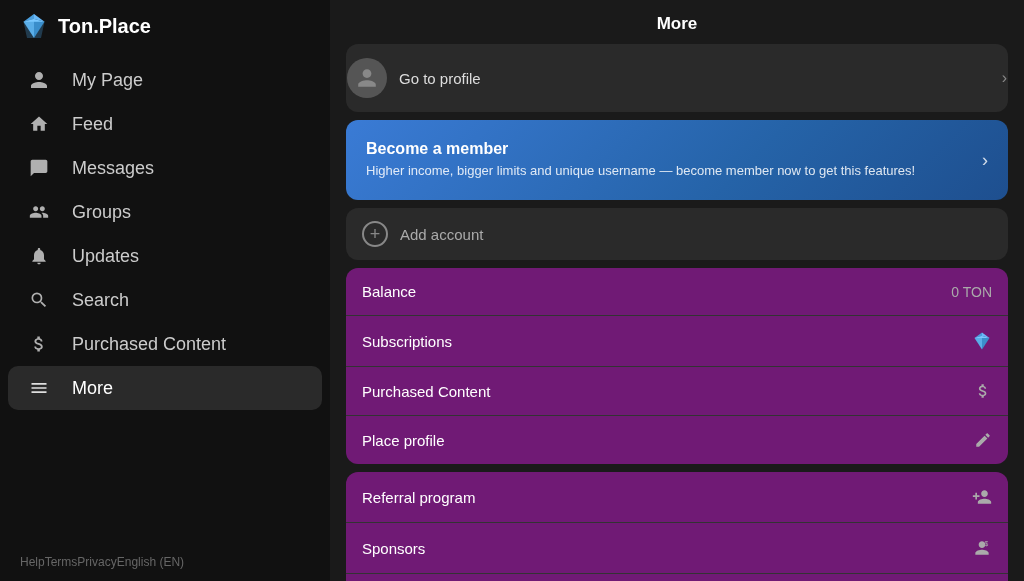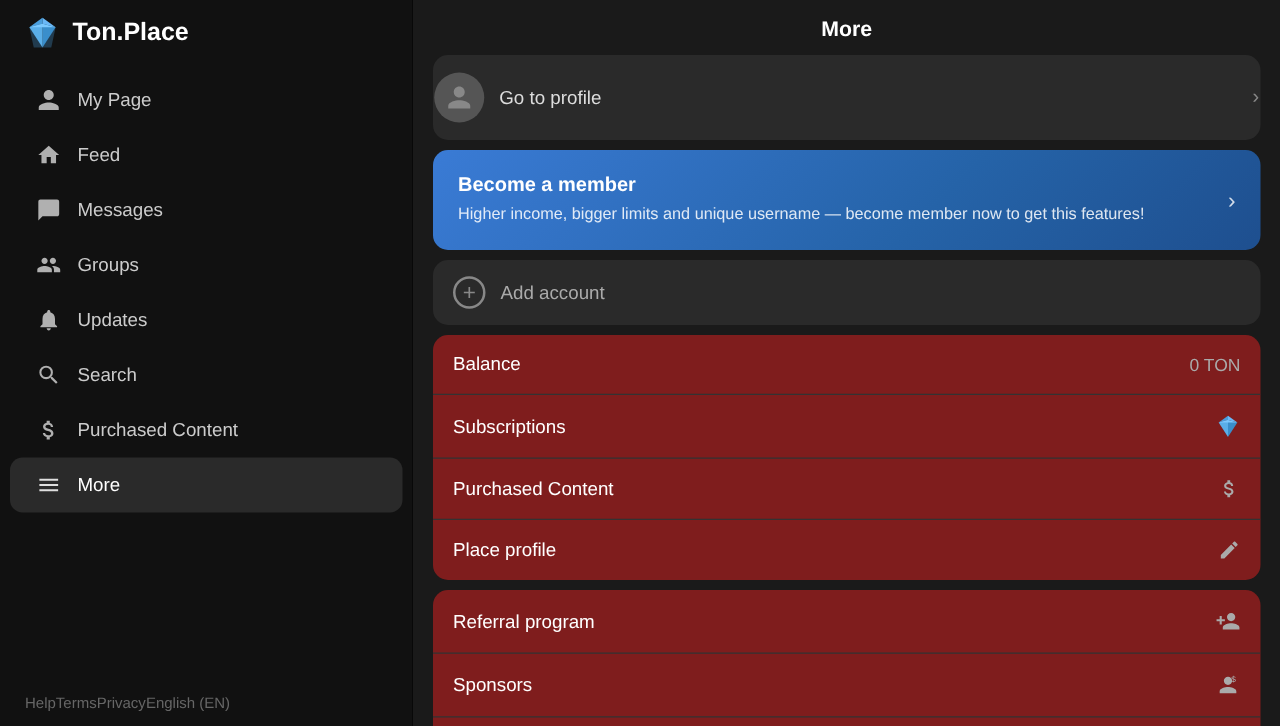--- a/index.html
+++ b/index.html
@@ -46,27 +46,27 @@
     .sidebar-nav {
       display: flex;
       flex-direction: column;
       flex: 1;
       padding: 6px 0;
     }
 
     .nav-item {
       display: flex;
       align-items: center;
-      gap: 12px;
+      gap: 22px;
       padding: 11px 20px;
       cursor: pointer;
       border-radius: 10px;
       margin: 0 8px;
       color: #ccc;
-      font-size: 15px;
+      font-size: 18px;
       font-weight: 400;
       transition: background 0.15s;
       text-align: right;
     }
 
     .nav-item.active {
       background: #2a2a2a;
       color: #fff;
       font-weight: 500;
     }
@@ -212,21 +212,21 @@
       display: flex;
       align-items: center;
       justify-content: center;
       font-size: 18px;
       color: #888;
       line-height: 1;
     }
 
     
     .menu-card {
-      background: #7f1d1d;
+      background: #701a75;
       border-radius: 12px;
       overflow: hidden;
     }
 
     .menu-item {
       display: flex;
       align-items: center;
       justify-content: space-between;
       padding: 15px 16px;
       cursor: pointer;

